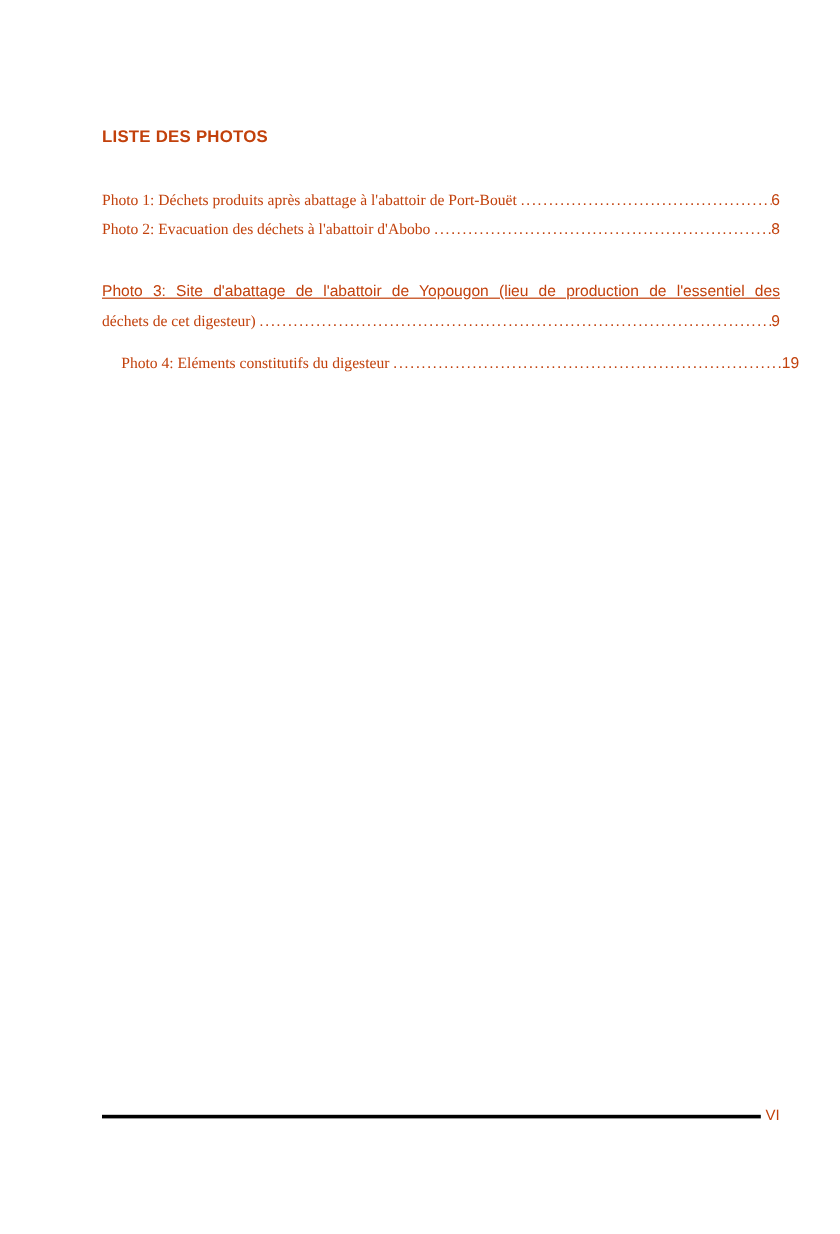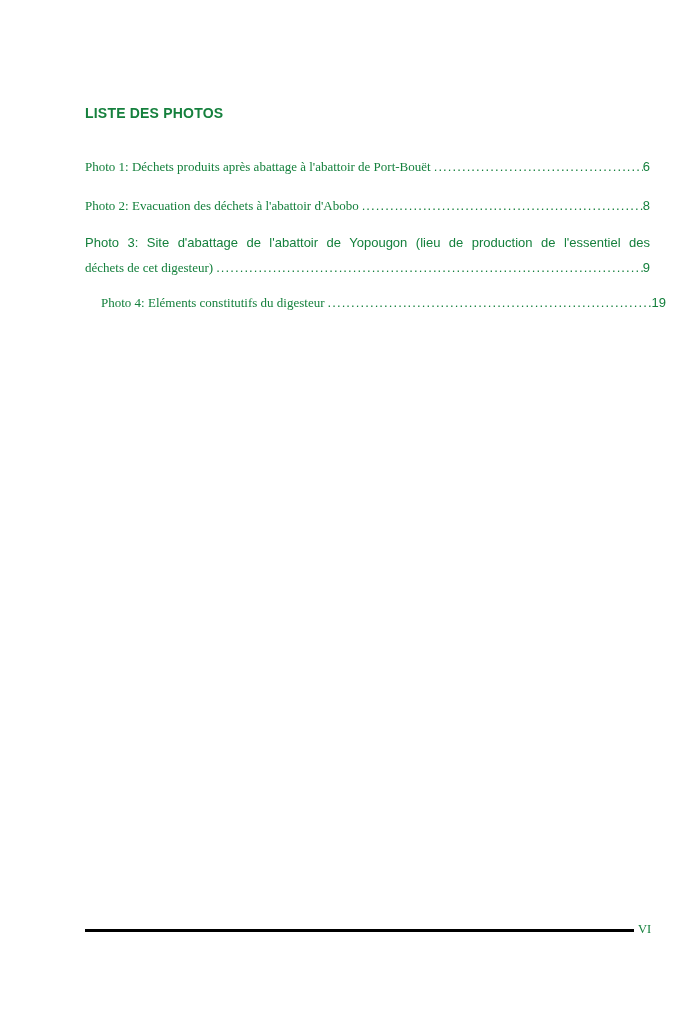--- a/index.html
+++ b/index.html
@@ -6,21 +6,21 @@
     margin: 0;
     padding: 0;
     background: #ffffff;
   }
   .sheet {
     position: relative;
     width: 700px;
     height: 1028px;
     background: #ffffff;
     font-family: "Liberation Sans", sans-serif;
-    color: #15803d;
+    color: #c2410c;
     overflow: hidden;
   }
   .doc-title {
     position: absolute;
     left: 85px;
     top: 101px;
     font-size: 14px;
     font-weight: bold;
     line-height: 25px;
     letter-spacing: 0.2px;
@@ -52,55 +52,56 @@
     margin-left: 3px;
   }
   .toc-pagenum {
     flex: 0 0 auto;
     white-space: nowrap;
   }
   .just-line {
     width: 100%;
     text-align: justify;
     text-align-last: justify;
+    text-decoration: underline;
   }
   .footer-rule {
     position: absolute;
     left: 85px;
     top: 929px;
     width: 549px;
     height: 2.5px;
     background: #000000;
   }
   .footer-pagenum {
     position: absolute;
     left: 638px;
     top: 923px;
-    font-family: Liberation Serif, serif;
+    font-family: Liberation Sans, sans-serif;
     font-size: 12.5px;
     line-height: 12.5px;
     white-space: nowrap;
   }
 </style>
 </head>
 <body>
 
 <div class="sheet">
 
   <div class="doc-title">LISTE DES PHOTOS</div>
 
   <div class="toc-entry" style="top:154px;">
     <div class="toc-row">
       <span class="toc-label">Photo 1: Déchets produits après abattage à l'abattoir de Port-Bouët</span>
       <span class="dot-leader">........................................................................................................................................................................</span>
       <span class="toc-pagenum">6</span>
     </div>
   </div>
 
-  <div class="toc-entry" style="top:193px;">
+  <div class="toc-entry" style="top:178px;">
     <div class="toc-row">
       <span class="toc-label">Photo 2: Evacuation des déchets à l'abattoir d'Abobo</span>
       <span class="dot-leader">........................................................................................................................................................................</span>
       <span class="toc-pagenum">8</span>
     </div>
   </div>
 
   <div class="toc-entry" style="top:230px;">
     <div class="just-line">Photo 3: Site d'abattage de l'abattoir de Yopougon (lieu de production de l'essentiel des</div>
     <div class="toc-row">

